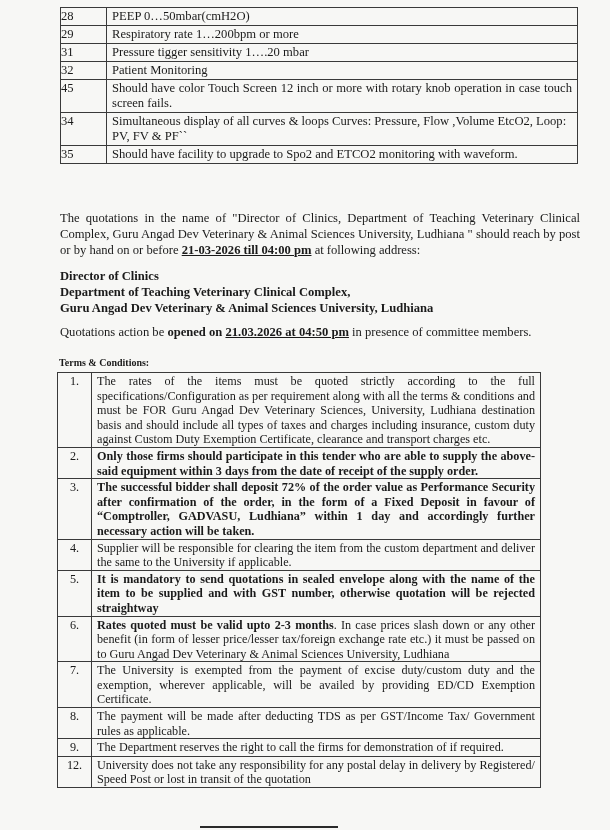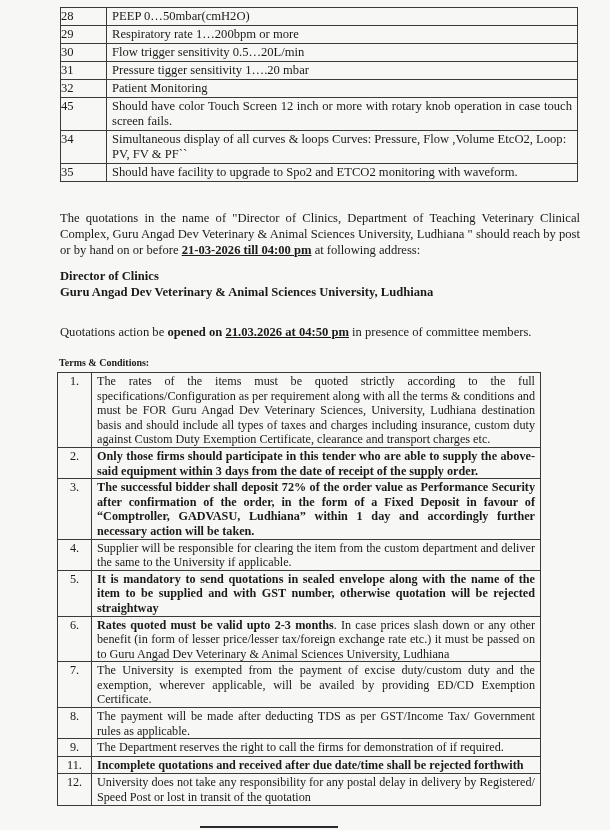--- a/index.html
+++ b/index.html
@@ -39,24 +39,20 @@
   <tbody>
       <tr>
         <td class="num">28</td>
         <td>PEEP 0…50mbar(cmH2O)</td>
       </tr>
   <tr>
         <td class="num">29</td>
         <td>Respiratory rate 1…200bpm or more</td>
       </tr>
   <tr>
-        <td class="num">30</td>
-        <td>Flow trigger sensitivity 0.5…20L/min</td>
-      </tr>
-  <tr>
         <td class="num">31</td>
         <td>Pressure tigger sensitivity 1….20 mbar</td>
       </tr>
   <tr>
         <td class="num">32</td>
         <td>Patient Monitoring</td>
       </tr>
   <tr>
         <td class="num">45</td>
         <td style="text-align:justify">Should have color Touch Screen 12 inch or more with rotary knob operation in case touch screen fails.</td>
@@ -71,20 +67,21 @@
       </tr>
 </tbody>
   </table>
 
 <div class="para justify" style="top:210px;">
   <p><span>The quotations in the name of "Director of Clinics, Department of Teaching Veterinary Clinical Complex, Guru Angad Dev Veterinary &amp; Animal Sciences University, Ludhiana " should reach by post or by hand on or before </span><span class="u">21-03-2026 till 04:00 pm</span><span> at following address:</span></p>
 </div>
 
 <div class="para b" style="top:268px;">
   <p>Director of Clinics</p>
+  <p>Department of Teaching Veterinary Clinical Complex,</p>
   <p>Guru Angad Dev Veterinary &amp; Animal Sciences University, Ludhiana</p>
 </div>
 
 <div class="para" style="top:324px;">
   <p><span>Quotations action be </span><span class="b">opened on </span><span class="u">21.03.2026 at 04:50 pm</span><span> in presence of committee members.</span></p>
 </div>
 
 <div class="terms-title">Terms &amp; Conditions:</div>
 
 <table class="terms-table">
@@ -119,24 +116,20 @@
       </tr>
   <tr>
         <td class="num">8.</td>
         <td class="txt">The payment will be made after deducting TDS as per GST/Income Tax/ Government rules as applicable.</td>
       </tr>
   <tr>
         <td class="num">9.</td>
         <td class="txt">The Department reserves the right to call the firms for demonstration of if required.</td>
       </tr>
   <tr>
-        <td class="num">11.</td>
-        <td class="txt bold" style="text-align:left">Incomplete quotations and received after due date/time shall be rejected forthwith</td>
-      </tr>
-  <tr>
         <td class="num">12.</td>
         <td class="txt">University does not take any responsibility for any postal delay in delivery by Registered/ Speed Post or lost in transit of the quotation</td>
       </tr>
 
 </tbody>
   </table>
 
 <div class="bottom-line"></div>
 
 </body></html>

